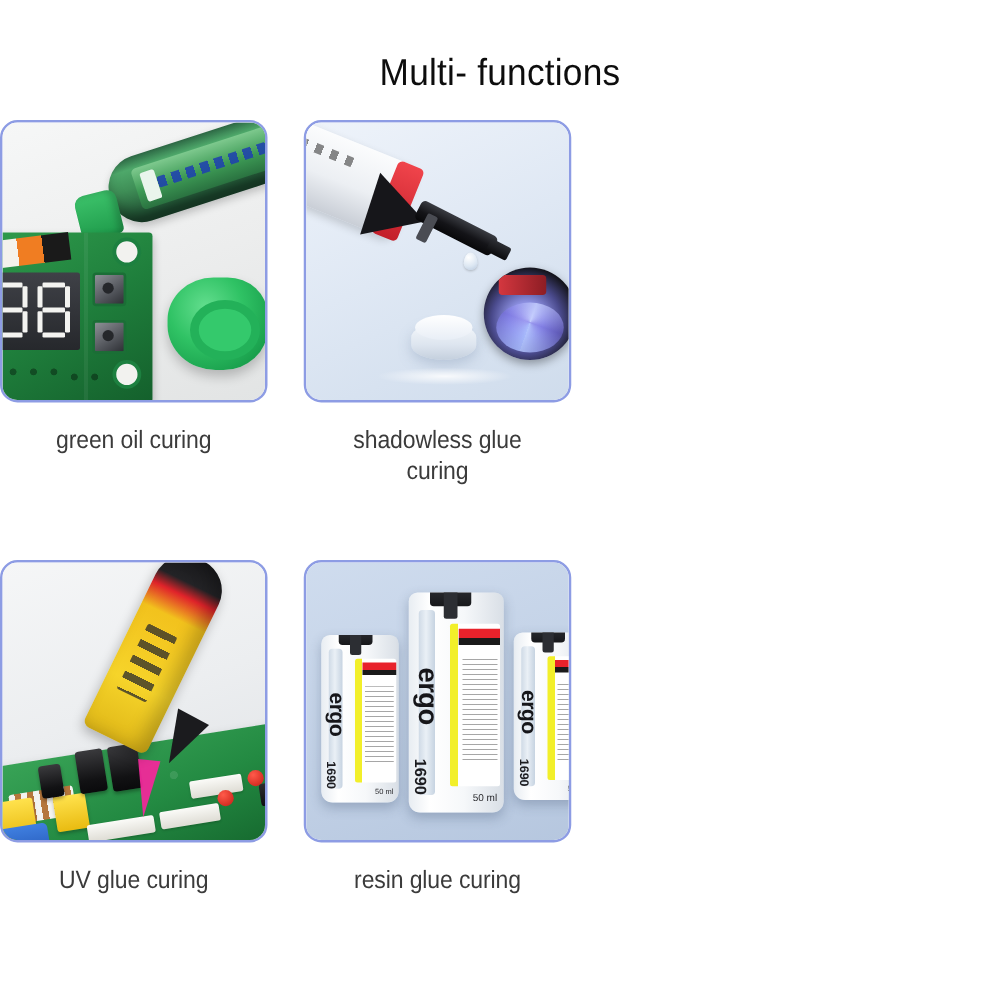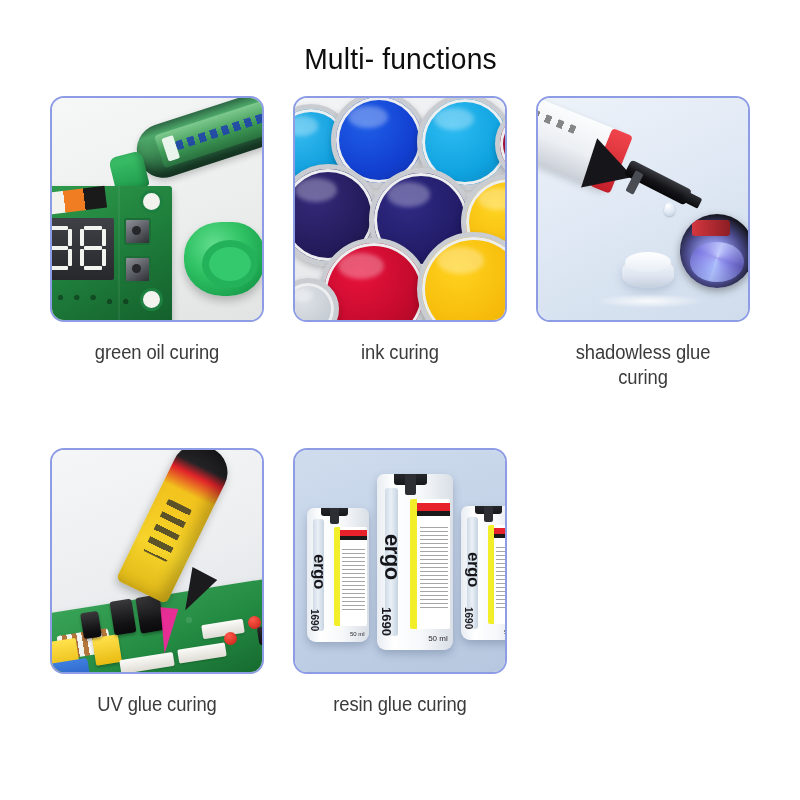--- a/index.html
+++ b/index.html
@@ -6,21 +6,21 @@
   html,body{margin:0;padding:0;}
   body{
     width:800px;height:800px;
     background:#ffffff;
     font-family:"Liberation Sans","DejaVu Sans",sans-serif;
     overflow:hidden;
     position:relative;
   }
   #page{
     width:800px;height:800px;position:relative;
-    display:flex;flex-direction:column;align-items:center;
+    display:flex;flex-direction:column;
   }
   .page-title{
     margin-top:44px;
     font-size:30px;
     font-weight:400;
     letter-spacing:.2px;
     color:#0d0d0d;
     text-align:center;
     line-height:1;
     font-family:"Liberation Sans","DejaVu Sans",sans-serif;
@@ -522,37 +522,20 @@
           <div class="btn one"></div>
           <div class="btn two"></div>
           <div class="pad p1"></div>
           <div class="pad p2"></div>
           <div class="lid"></div>
         </div>
       </div>
       <div class="caption">green oil curing</div>
     </div>
 
-    <div class="cell">
-      <div class="thumb">
-        <div class="scene t2">
-          <div class="can c1"></div>
-          <div class="can c2"></div>
-          <div class="can c3"></div>
-          <div class="can c4"></div>
-          <div class="can c5"></div>
-          <div class="can c6"></div>
-          <div class="can c7"></div>
-          <div class="can c8"></div>
-          <div class="can c9"></div>
-          <div class="can c10"></div>
-        </div>
-      </div>
-      <div class="caption">ink curing</div>
-    </div>
 
     <div class="cell">
       <div class="thumb">
         <div class="scene t3">
           <div class="bottle">
               <i></i>
             </div>
           <div class="cone"></div>
           <div class="nozzle"></div>
           <div class="ring"></div>

